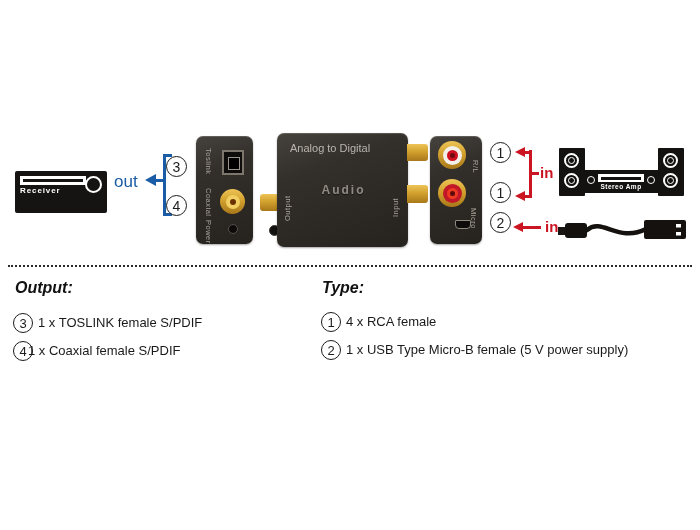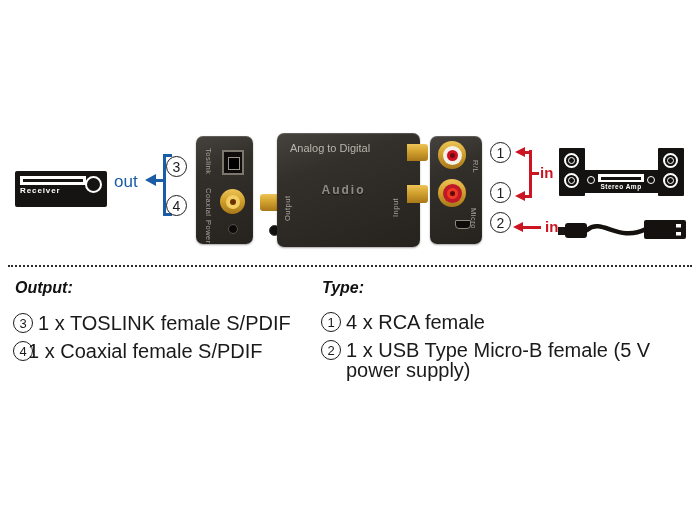--- a/index.html
+++ b/index.html
@@ -21,31 +21,31 @@
   .bline{position:absolute;background:#1a5ca6;}
   .rline{position:absolute;background:#cc1522;}
   .tri-l-blue{position:absolute;width:0;height:0;border-top:6px solid transparent;border-bottom:6px solid transparent;border-right:11px solid #1a5ca6;}
   .tri-l-red{position:absolute;width:0;height:0;border-top:5.5px solid transparent;border-bottom:5.5px solid transparent;border-right:10px solid #cc1522;}
   
   .gold{background:linear-gradient(180deg,#edc456 0%,#d2a12e 45%,#a8781a 100%);}
   
   .ring{border-radius:50%;display:flex;align-items:center;justify-content:center;}
   
   .ltitle{position:absolute;font-size:16px;font-weight:bold;color:#111;font-style:italic;}
-  .litem{position:absolute;font-size:20px;color:#1a1a1a;line-height:20px;}
+  .litem{position:absolute;font-size:13px;color:#1a1a1a;line-height:20px;}
   .divider{position:absolute;left:8px;top:265px;width:684px;border-top:2.5px dotted #2b2b2b;}
   .amp-part{background:#141210;}
   .spk-ring{position:absolute;width:15px;height:15px;border:2px solid #fff;border-radius:50%;box-sizing:border-box;
         display:flex;align-items:center;justify-content:center;}
   .spk-ring .in{width:7px;height:7px;border:1.5px solid #fff;border-radius:50%;box-sizing:border-box;}
 </style>
 </head>
 <body>
 
-<div class="abs" style="left:15px;top:171px;width:92px;height:36px;background:#161412;border-radius:2px;">
+<div class="abs" style="left:15px;top:171px;width:92px;height:42px;background:#161412;border-radius:2px;">
   <div class="abs" style="left:5px;top:5px;width:66px;height:9px;background:#fff;">
     <div class="abs" style="left:3px;top:3px;width:60px;height:3px;background:#161412;"></div>
   </div>
   <div class="abs" style="left:5px;top:15px;font-size:8px;font-weight:bold;color:#fff;letter-spacing:.9px;">Receiver</div>
   <div class="abs" style="left:70px;top:5px;width:17px;height:17px;border:2.5px solid #fff;border-radius:50%;box-sizing:border-box;background:#161412;"></div>
 </div>
 <div class="abs" style="left:22px;top:199px;width:9px;height:4px;background:#161412;"></div>
 <div class="abs" style="left:89px;top:199px;width:9px;height:4px;background:#161412;"></div>
 
 <div class="abs blue" style="left:114px;top:172px;font-size:17px;font-weight:normal;">out</div>
@@ -72,21 +72,21 @@
       <div class="ring" style="width:6px;height:6px;background:#6b3302;"></div>
     </div>
   </div>
   <div class="vlab" style="left:7px;top:84px;height:26px;">Power</div>
   <div class="abs" style="left:32px;top:88px;width:10px;height:10px;border-radius:50%;background:#0c0b0a;border:1px solid #55504a;box-sizing:border-box;"></div>
 </div>
 
 <div class="abs gold" style="left:260px;top:194px;width:18px;height:17px;border-radius:3px 0 0 3px;"></div>
 <div class="abs" style="left:269px;top:225px;width:11px;height:11px;border-radius:50%;background:#131110;border:1px solid #3c3832;box-sizing:border-box;"></div>
 
-<div class="devbox" style="left:277px;top:133px;width:131px;height:114px;padding-left:12px;">
+<div class="devbox" style="left:277px;top:133px;width:131px;height:114px;">
   <div class="abs" style="left:13px;top:9px;width:112px;font-size:11px;line-height:13.5px;color:#b9b5ae;">
     <div>Analog to Digital</div>
   </div>
   <div class="abs" style="left:24px;top:50px;width:85px;text-align:center;font-size:12px;font-weight:bold;letter-spacing:2px;color:#8e8981;text-shadow:0 1px 1px rgba(0,0,0,.6),0 -0.5px 0 rgba(255,255,255,.15);">Audio</div>
   <div class="vlab up" style="left:6px;top:44px;height:44px;">Output</div>
   <div class="vlab up" style="left:114px;top:40px;height:44px;">Input</div>
 </div>
 
 <div class="abs gold" style="left:407px;top:144px;width:21px;height:17px;border-radius:0 3px 3px 0;"></div>
 <div class="abs gold" style="left:407px;top:185px;width:21px;height:18px;border-radius:0 3px 3px 0;"></div>

